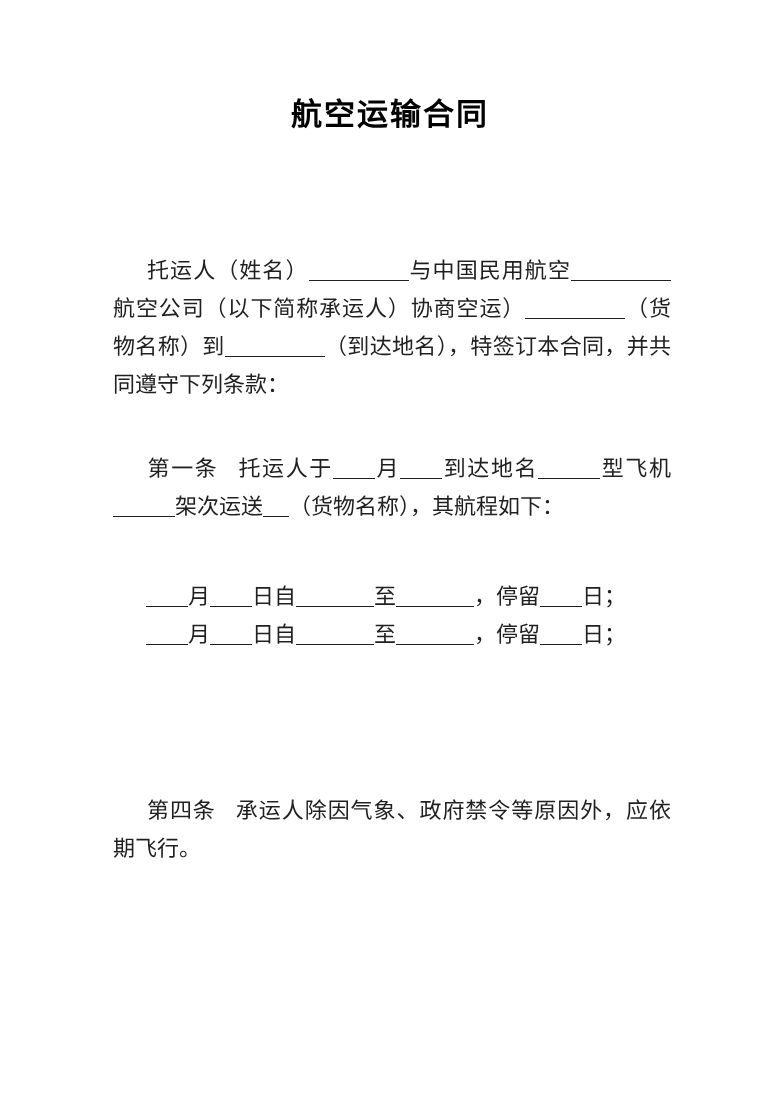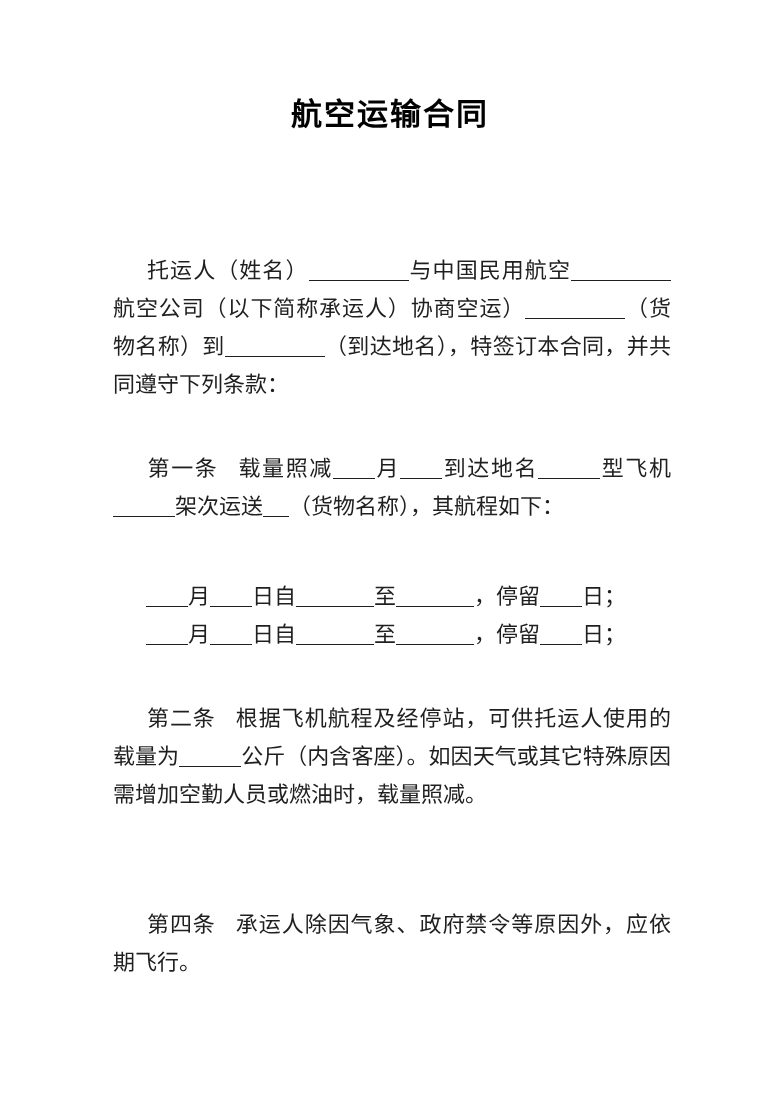--- a/index.html
+++ b/index.html
@@ -97,39 +97,36 @@
 
   <div class="body-block">
 
     <div class="para wrapped">
       <span class="indent2"></span><span>托运人（姓名）</span><span class="blank w-xl"></span><span>与中国民用航空</span><span class="blank w-xl"></span><span>航空公司（以下简称承运人）协商空运）</span><span class="blank w-xl"></span><span>（货物名称）到</span><span class="blank w-xl"></span><span>（到达地名），特签订本合同，并共同遵守下列条款：</span>
     </div>
 
     <div class="gap-after-intro"></div>
 
     <div class="para wrapped">
-      <span class="indent2"></span><span class="clause-no">第一条</span><span>载量照减</span><span class="blank w-sm"></span><span>月</span><span class="blank w-sm"></span><span>到达地名</span><span class="blank w-md"></span><span>型飞机</span><span class="blank w-md"></span><span>架次运送</span><span class="blank w-xs"></span><span>（货物名称），其航程如下：</span>
+      <span class="indent2"></span><span class="clause-no">第一条</span><span>托运人于</span><span class="blank w-sm"></span><span>月</span><span class="blank w-sm"></span><span>到达地名</span><span class="blank w-md"></span><span>型飞机</span><span class="blank w-md"></span><span>架次运送</span><span class="blank w-xs"></span><span>（货物名称），其航程如下：</span>
     </div>
 
     <div class="gap-route"></div>
 
     <div class="para route-line">
       <span class="indent2"></span><span class="blank w-sm"></span><span>月</span><span class="blank w-sm"></span><span>日自</span><span class="blank w-lg"></span><span>至</span><span class="blank w-lg"></span><span>，停留</span><span class="blank w-sm"></span><span>日；</span>
     </div>
 
     <div class="para route-line">
       <span class="indent2"></span><span class="blank w-sm"></span><span>月</span><span class="blank w-sm"></span><span>日自</span><span class="blank w-lg"></span><span>至</span><span class="blank w-lg"></span><span>，停留</span><span class="blank w-sm"></span><span>日；</span>
     </div>
 
 
     <div class="gap-clause"></div>
 
-    <div class="para wrapped">
-      <span class="indent2"></span><span class="clause-no">第二条</span><span>根据飞机航程及经停站，可供托运人使用的载量为</span><span class="blank w-md"></span><span>公斤（内含客座）。如因天气或其它特殊原因需增加空勤人员或燃油时，载量照减。</span>
-    </div>
 
     <div class="gap-clause"></div>
 
 
     <div class="gap-clause"></div>
 
     <div class="para wrapped">
       <span class="indent2"></span><span class="clause-no">第四条</span><span>承运人除因气象、政府禁令等原因外，应依期飞行。</span>
     </div>
 

